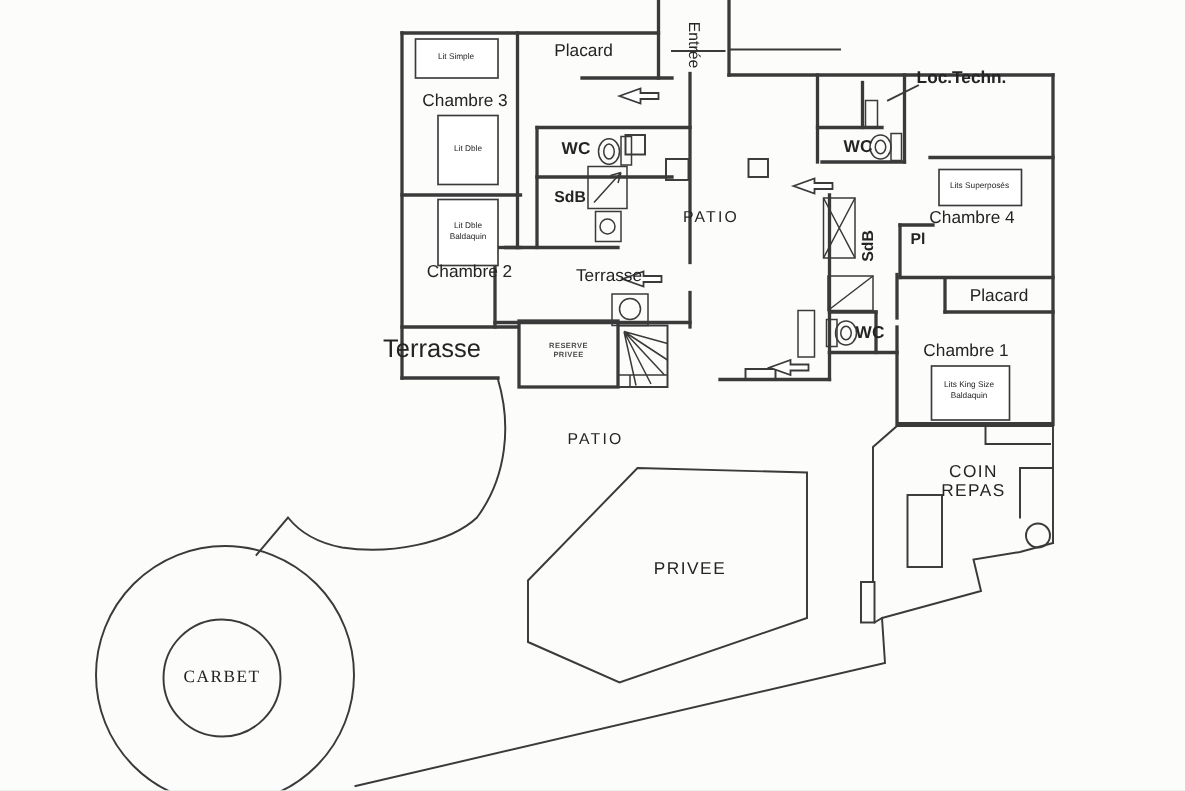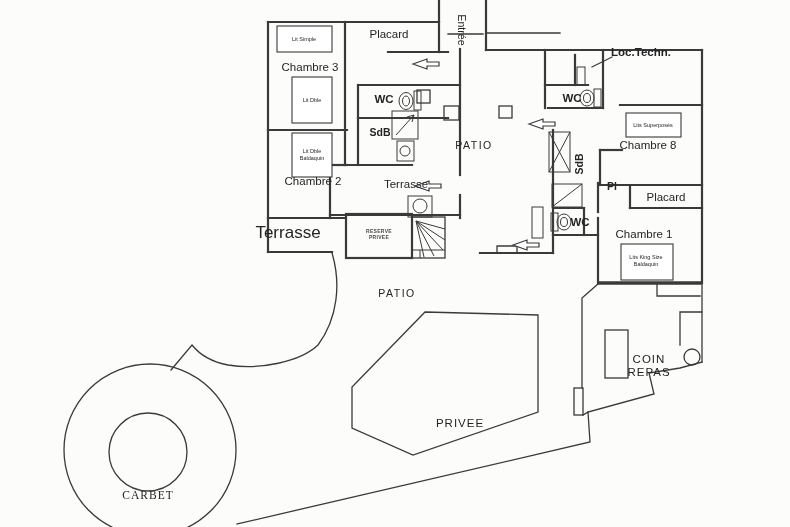--- a/index.html
+++ b/index.html
@@ -30,21 +30,21 @@
     text-align:center;
     line-height:1.15;
     color:var(--ink);
     pointer-events:none;
   }
   .r11{font-size:11.5px;}
   .r10{font-size:10.5px;}
   .bold{font-weight:bold;}
   .tiny{font-size:5.5px;line-height:1.25;}
   .tinyb{font-size:5px;font-weight:bold;letter-spacing:.3px;color:#4a4a4a;}
-  .sp1{letter-spacing:1px;margin-top:44px;}
+  .sp1{letter-spacing:1px;}
   .sp15{letter-spacing:1.5px;}
   .rot90{transform:translate(-50%,-50%) rotate(90deg);}
   .rotm90{transform:translate(-50%,-50%) rotate(-90deg);}
 </style>
 </head>
 <body>
 
 <div id="plan">
 
   <svg width="790" height="527" viewBox="0 0 790 527">
@@ -192,25 +192,25 @@
 
     <g>
       <rect class="w2" x="605" y="330" width="23" height="48" fill="#fff"></rect>
       <path class="w2" d="M702,312 H680 V345"></path>
       <circle class="w2" cx="692" cy="357" r="8" fill="#fff"></circle>
     </g>
   </svg>
 
   <div class="lbl r11" style="left:310px;top:68px;">Chambre 3</div>
   <div class="lbl r11" style="left:313px;top:182px;">Chambre 2</div>
-  <div class="lbl r11" style="left:648px;top:146px;">Chambre 8</div>
+  <div class="lbl r11" style="left:648px;top:146px;">Chambre 4</div>
   <div class="lbl r11" style="left:644px;top:235px;">Chambre 1</div>
   <div class="lbl r11" style="left:389px;top:35px;">Placard</div>
   <div class="lbl r11" style="left:666px;top:198px;">Placard</div>
-  <div class="lbl r10 bold" style="left:612px;top:186px;">Pl</div>
+  <div class="lbl r10 bold" style="left:612px;top:160px;">Pl</div>
   <div class="lbl r10 rot90" style="left:462px;top:30px;">Entrée</div>
   <div class="lbl r11 bold" style="left:641px;top:53px;">Loc.Techn.</div>
   <div class="lbl r11 bold" style="left:384px;top:100px;">WC</div>
   <div class="lbl r11 bold" style="left:572px;top:99px;">WC</div>
   <div class="lbl r11 bold" style="left:580px;top:223px;">WC</div>
   <div class="lbl r10 bold" style="left:380px;top:132px;">SdB</div>
   <div class="lbl r10 bold rotm90" style="left:579px;top:164px;">SdB</div>
   <div class="lbl r11" style="left:406px;top:185px;">Terrasse</div>
   <div class="lbl r10 sp15" style="left:474px;top:145px;">PATIO</div>
   <div class="lbl" style="left:288px;top:233px;font-size:17px;">Terrasse</div>

